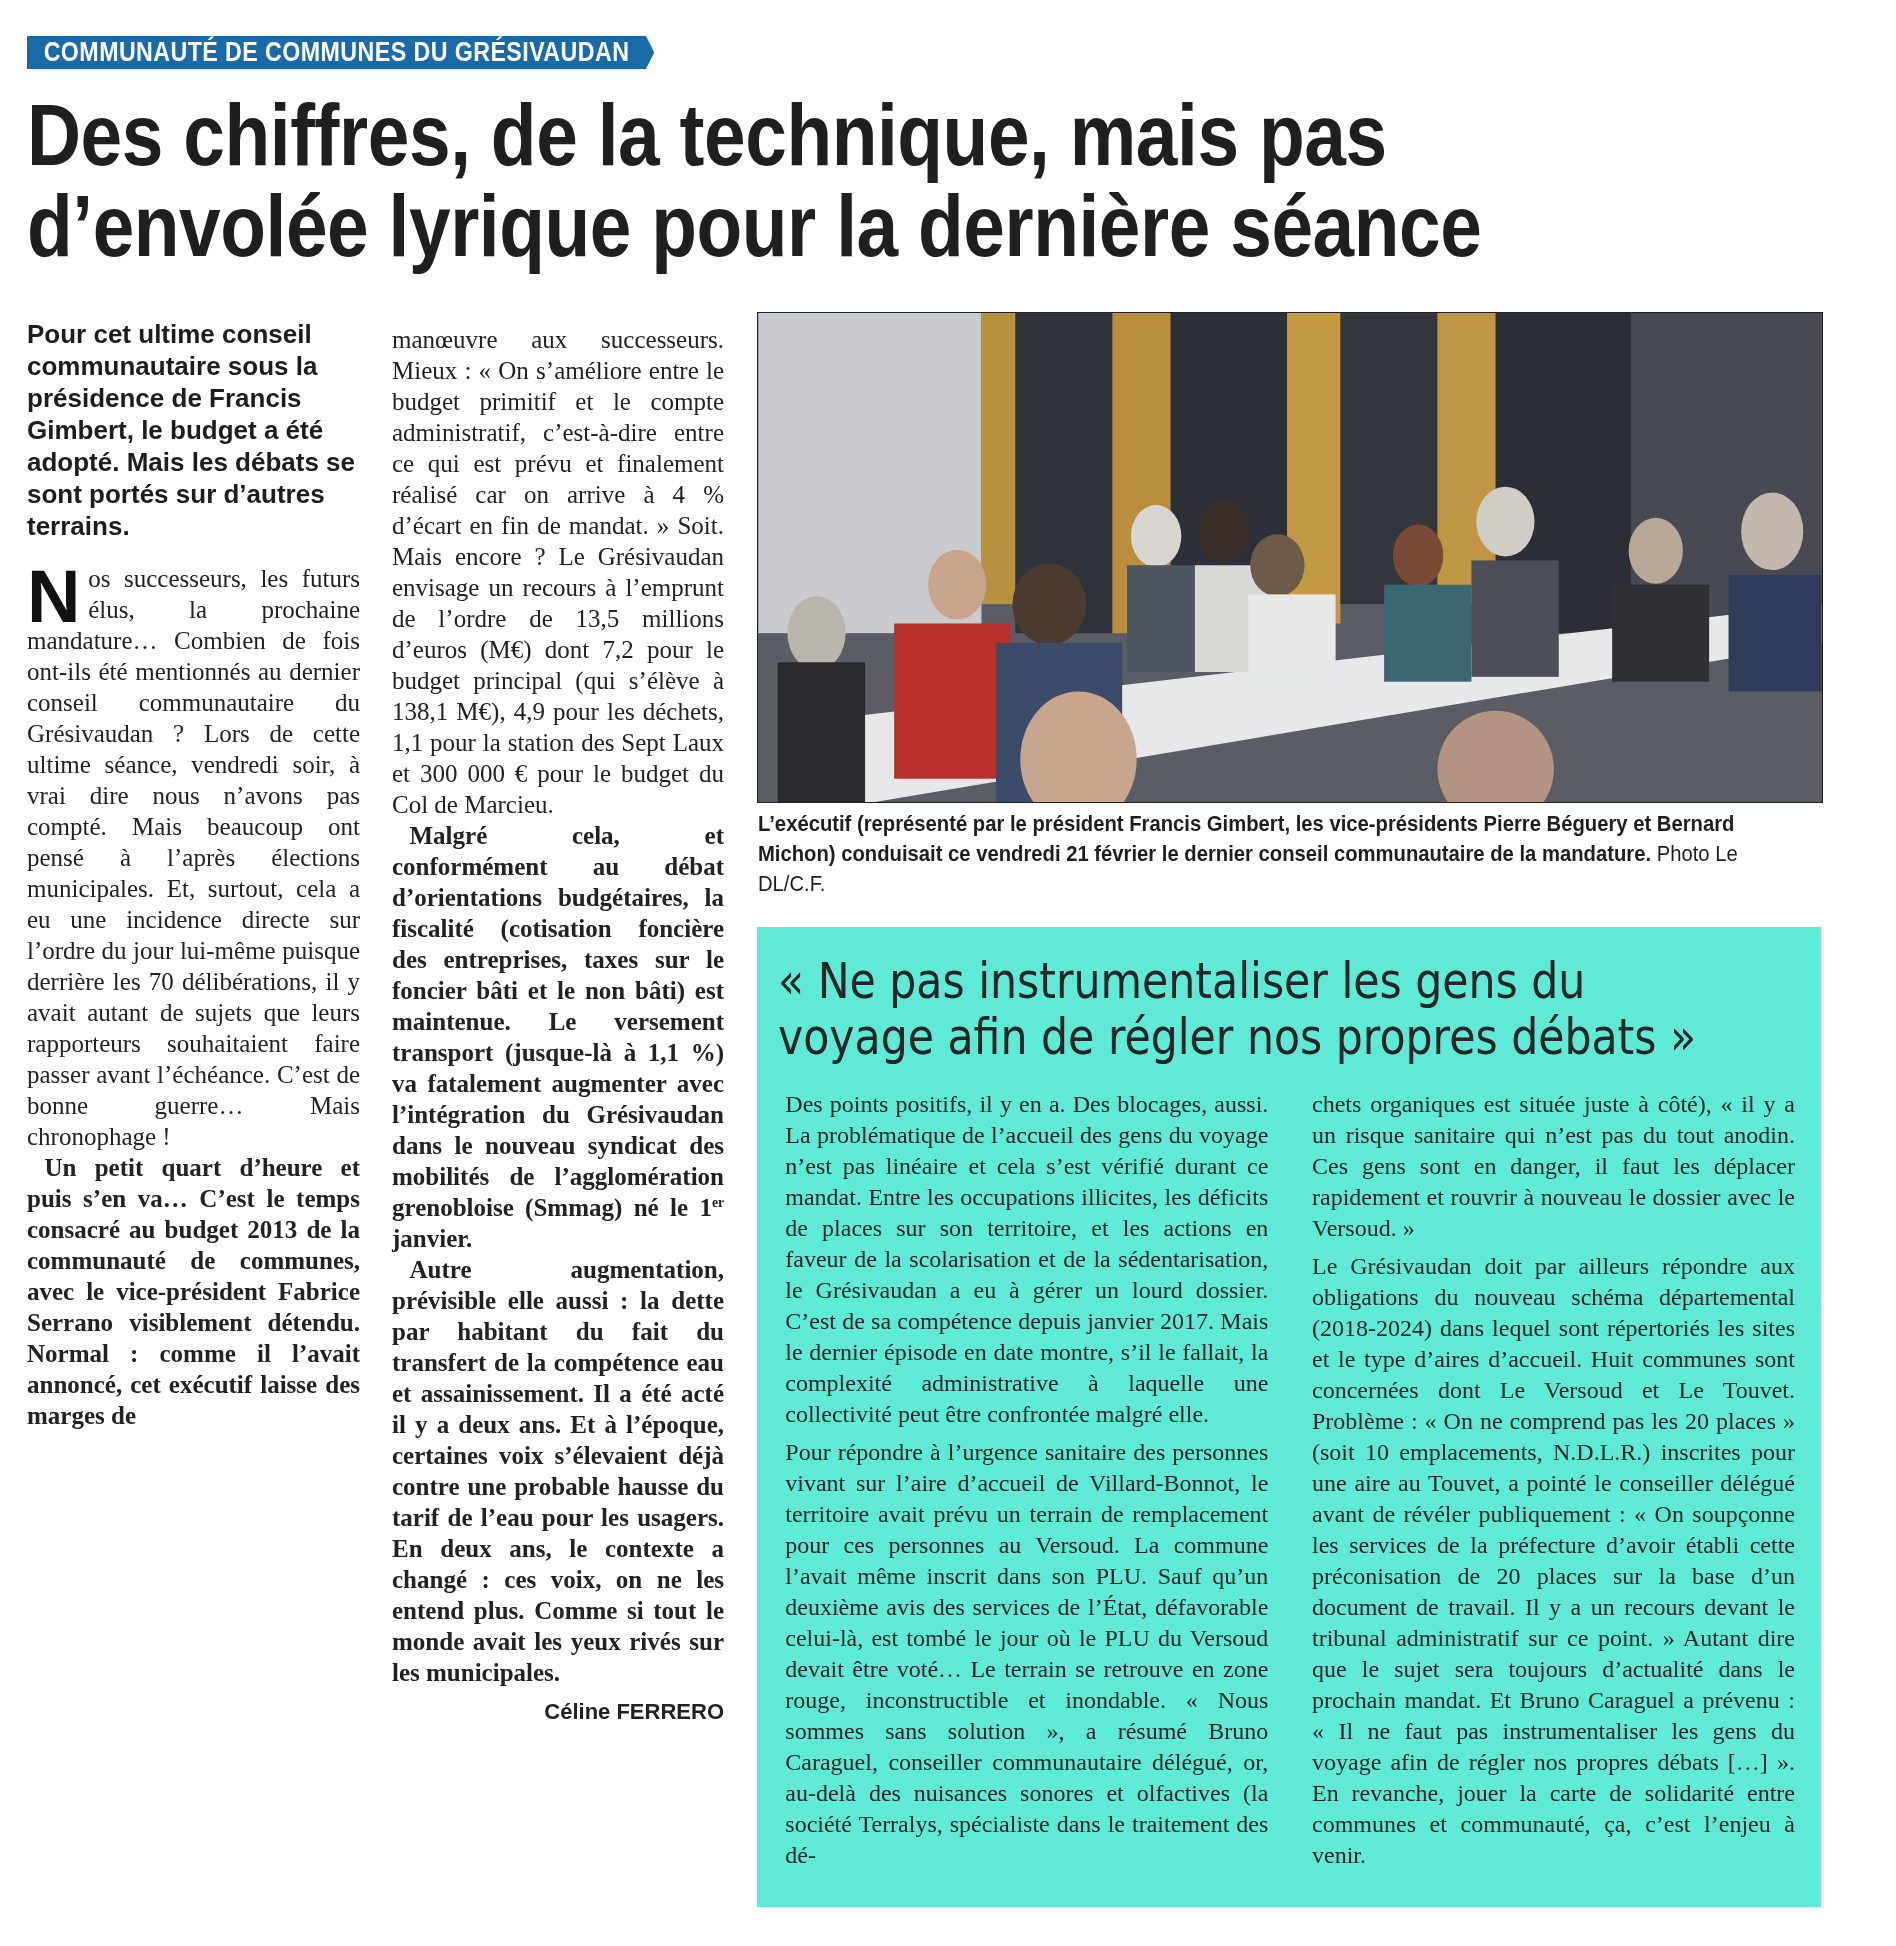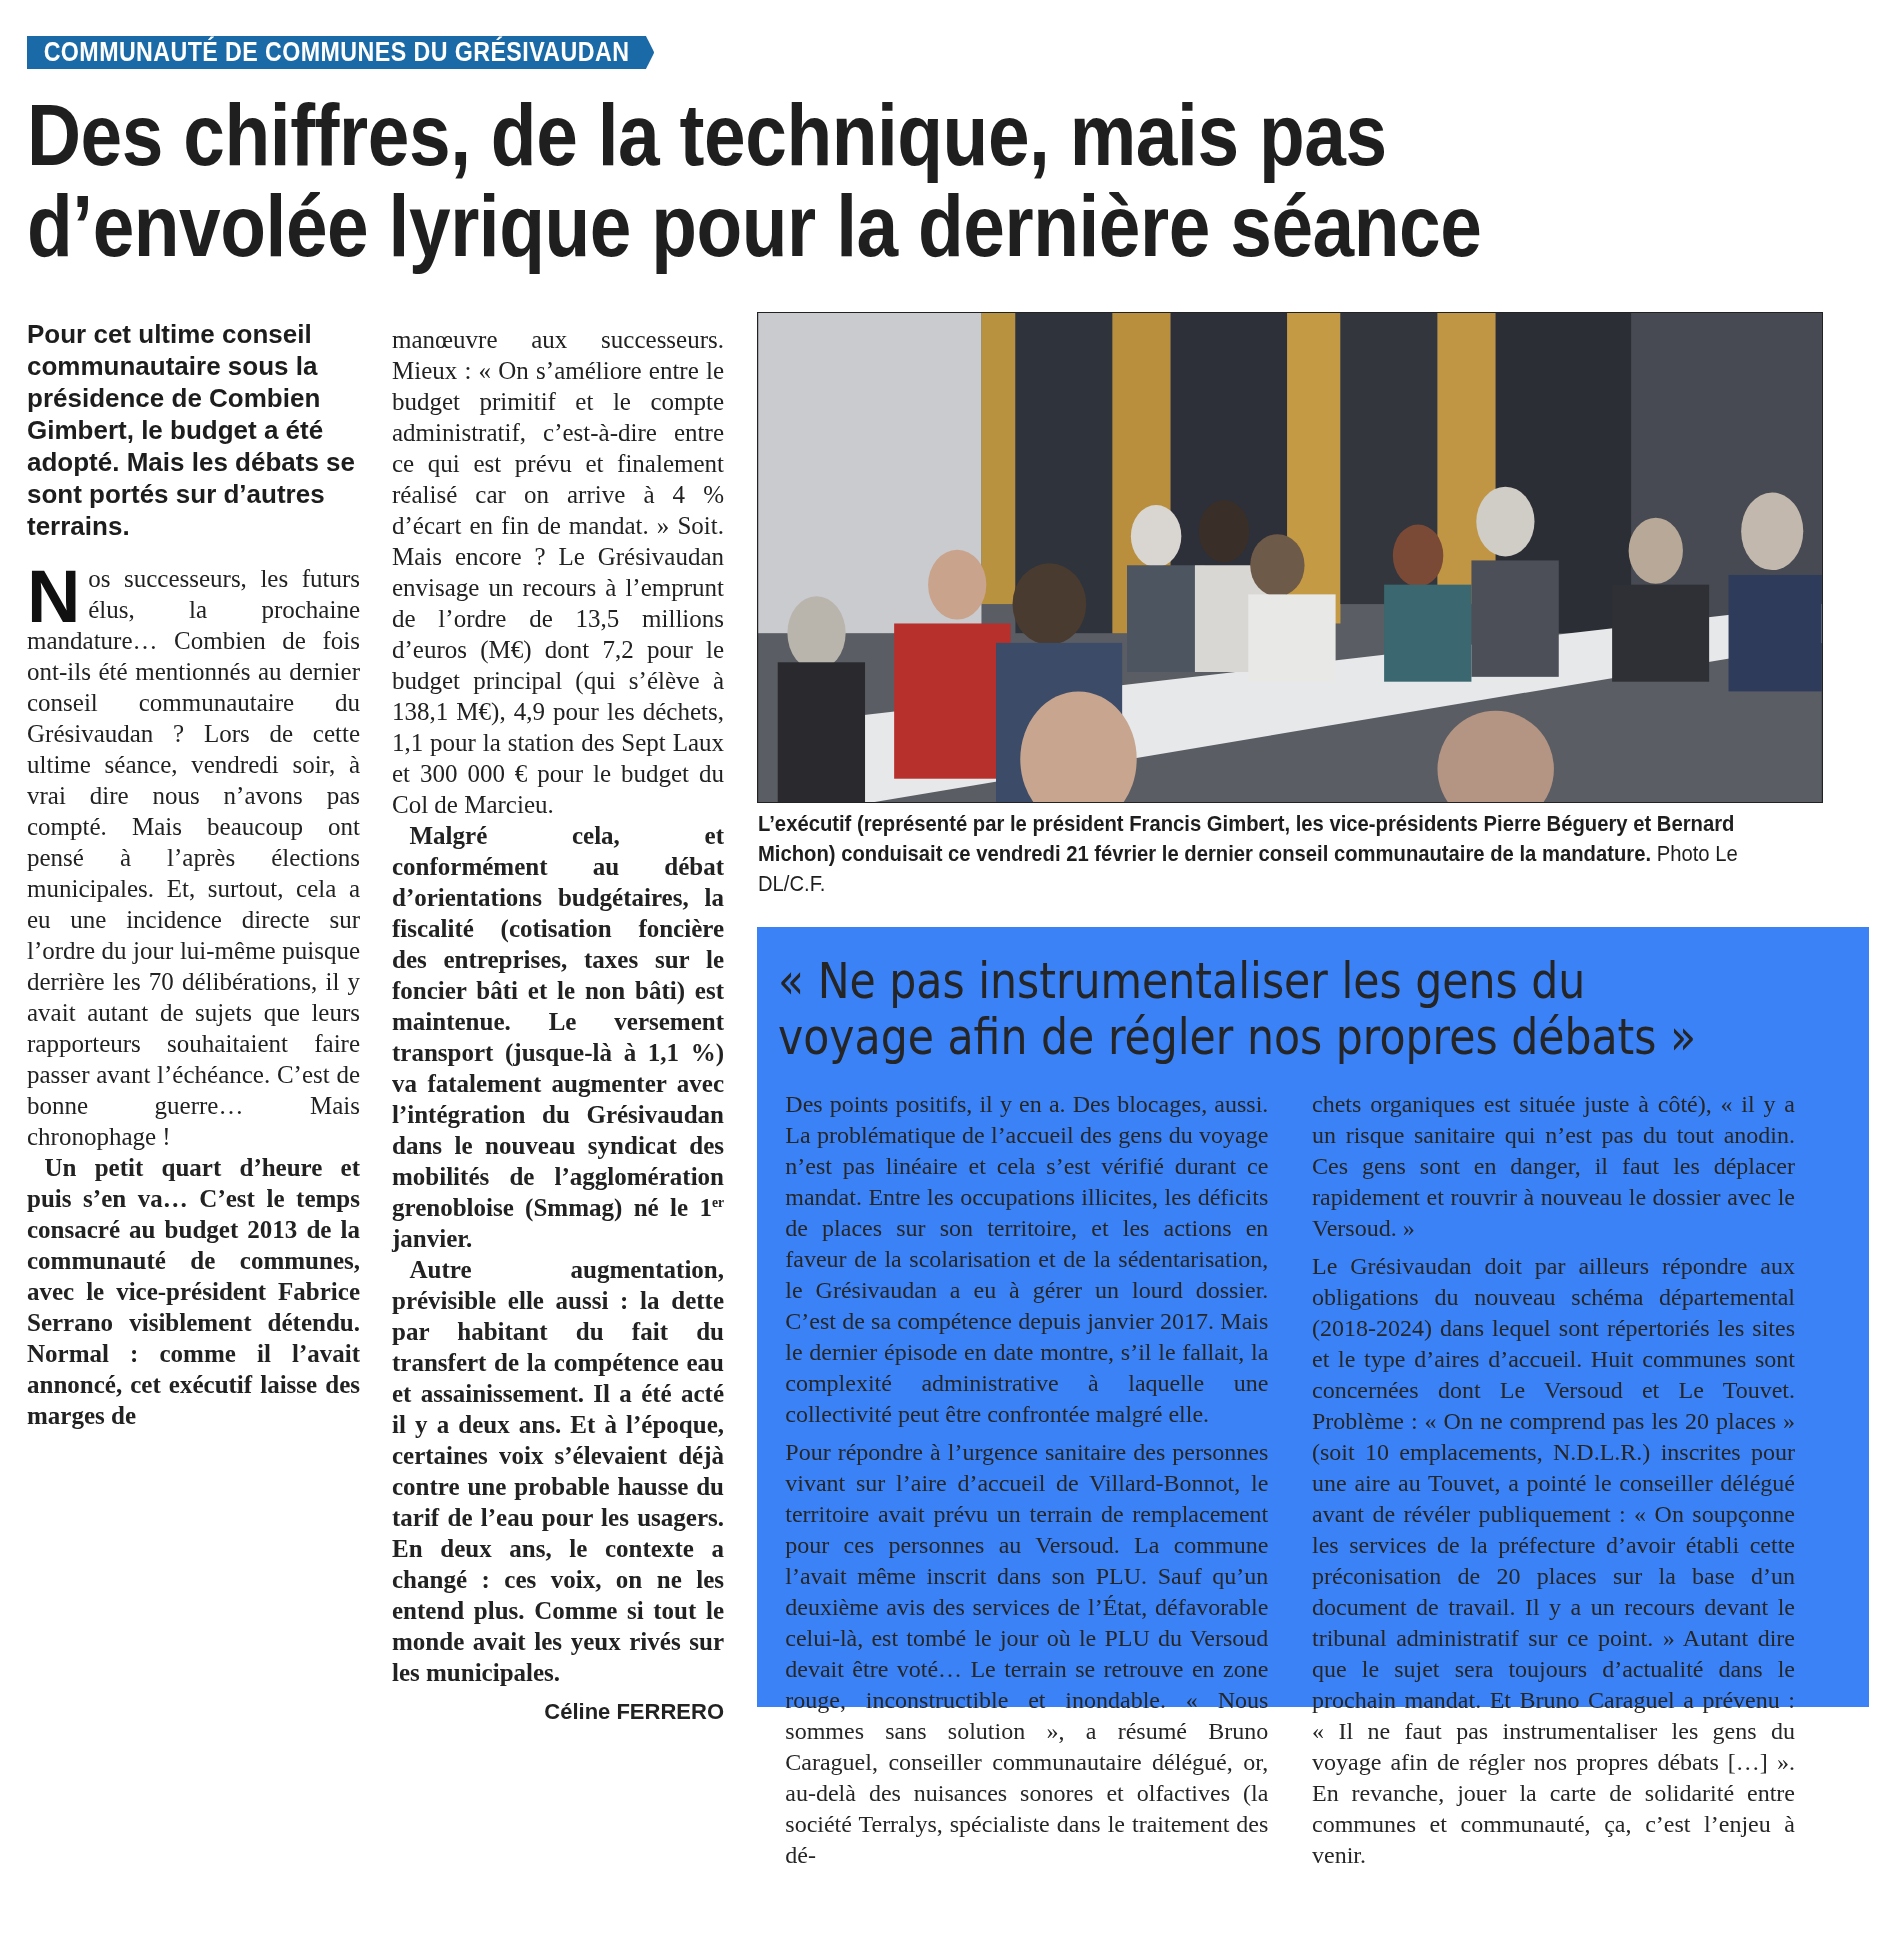--- a/index.html
+++ b/index.html
@@ -56,23 +56,22 @@
   }
   .photo svg { display: block; }
   .caption {
     position: absolute; left: 758px; top: 809px; width: 1067px;
     font-family: "Liberation Sans", sans-serif; font-size: 22px; line-height: 30px; color: #1e1e1e;
     transform: scaleX(0.92); transform-origin: left top;
   }
   .caption b { font-weight: bold; }
 
   .box {
-    position: absolute; left: 757px; top: 927px; width: 1064px; height: 780px;
-    background: #3b82f6;
-    padding-left: 48px;
+    position: absolute; left: 757px; top: 927px; width: 1064px; height: 980px;
+    background: #5eead4;
   }
   .box-title {
     position: absolute; left: 21.3px; top: 27px; width: 1261px;
     font-family: "DejaVu Sans", sans-serif; font-size: 49px; line-height: 56px; color: #252525;
     transform: scaleX(0.87); transform-origin: left top;
   }
   .box-title span { display: block; white-space: nowrap; }
   .box-col {
     position: absolute; top: 155px; width: 497px;
     font-family: "Liberation Serif", serif; font-size: 24px; line-height: 31px; color: #262626;
@@ -87,21 +86,21 @@
 <body>
 
 <div class="kicker">COMMUNAUTÉ DE COMMUNES DU GRÉSIVAUDAN</div>
 
 <h1 class="headline" style="margin:0;">
   <span>Des chiffres, de la technique, mais pas</span>
   <span>d’envolée lyrique pour la dernière séance</span>
 </h1>
 
 <div class="col col1">
-  <p class="chapo">Pour cet ultime conseil communautaire sous la présidence de Combien Gimbert, le budget a été adopté. Mais les débats se sont portés sur d’autres terrains.</p>
+  <p class="chapo">Pour cet ultime conseil communautaire sous la présidence de Francis Gimbert, le budget a été adopté. Mais les débats se sont portés sur d’autres terrains.</p>
   <p>
     <span class="dropcap">N</span><span>os successeurs, les futurs élus, la prochaine mandature… Combien de fois ont-ils été mentionnés au dernier conseil communautaire du Grésivaudan ? Lors de cette ultime séance, vendredi soir, à vrai dire nous n’avons pas compté. Mais beaucoup ont pensé à l’après élections municipales. Et, surtout, cela a eu une incidence directe sur l’ordre du jour lui-même puisque derrière les 70 délibérations, il y avait autant de sujets que leurs rapporteurs souhaitaient faire passer avant l’échéance. C’est de bonne guerre… Mais chronophage !</span>
   </p>
   <p class="indent">Un petit quart d’heure et puis s’en va… C’est le temps consacré au budget 2013 de la communauté de communes, avec le vice-président Fabrice Serrano visiblement détendu. Normal : comme il l’avait annoncé, cet exécutif laisse des marges de</p>
 </div>
 
 <div class="col col2">
   <p>manœuvre aux successeurs. Mieux : « On s’améliore entre le budget primitif et le compte administratif, c’est-à-dire entre ce qui est prévu et finalement réalisé car on arrive à 4 % d’écart en fin de mandat. » Soit. Mais encore ? Le Grésivaudan envisage un recours à l’emprunt de l’ordre de 13,5 millions d’euros (M€) dont 7,2 pour le budget principal (qui s’élève à 138,1 M€), 4,9 pour les déchets, 1,1 pour la station des Sept Laux et 300 000 € pour le budget du Col de Marcieu.</p>
   <p class="indent"><span>Malgré cela, et conformément au débat d’orientations budgétaires, la fiscalité (cotisation foncière des entreprises, taxes sur le foncier bâti et le non bâti) est maintenue. Le versement transport (jusque-là à 1,1 %) va fatalement augmenter avec l’intégration du Grésivaudan dans le nouveau syndicat des mobilités de l’agglomération grenobloise (Smmag) né le 1</span><sup>er</sup><span> janvier.</span></p>
   <p class="indent">Autre augmentation, prévisible elle aussi : la dette par habitant du fait du transfert de la compétence eau et assainissement. Il a été acté il y a deux ans. Et à l’époque, certaines voix s’élevaient déjà contre une probable hausse du tarif de l’eau pour les usagers. En deux ans, le contexte a changé : ces voix, on ne les entend plus. Comme si tout le monde avait les yeux rivés sur les municipales.</p>

